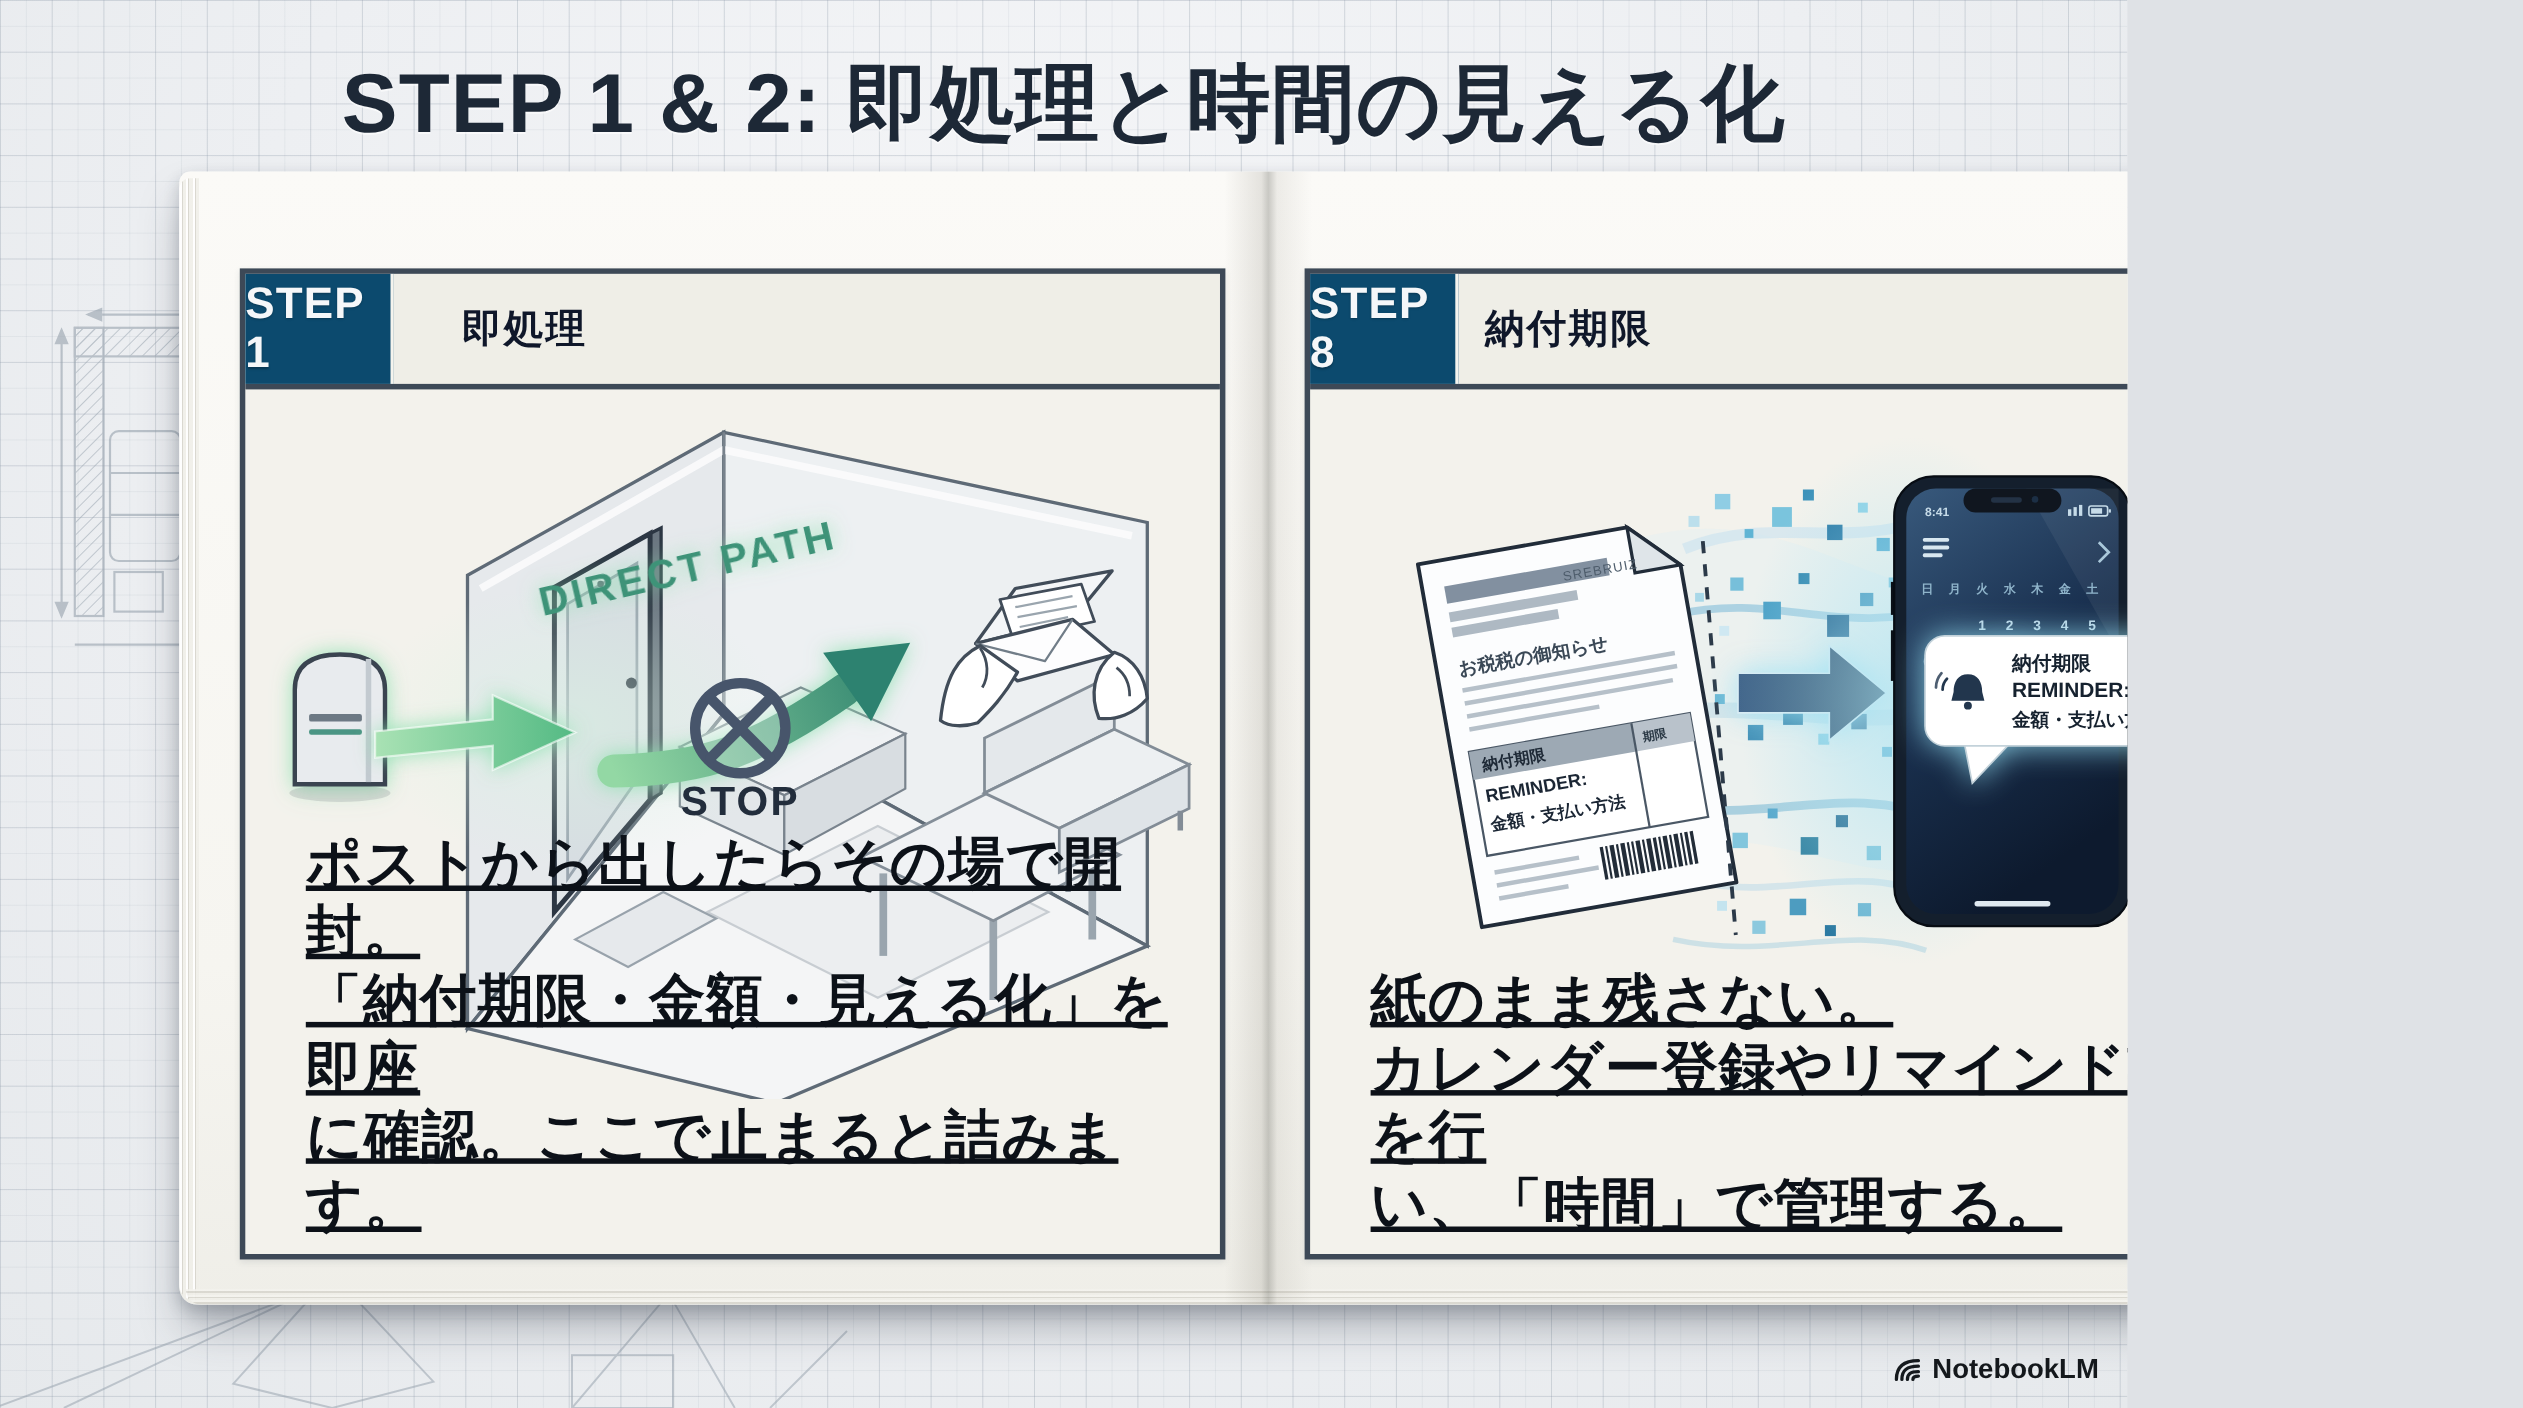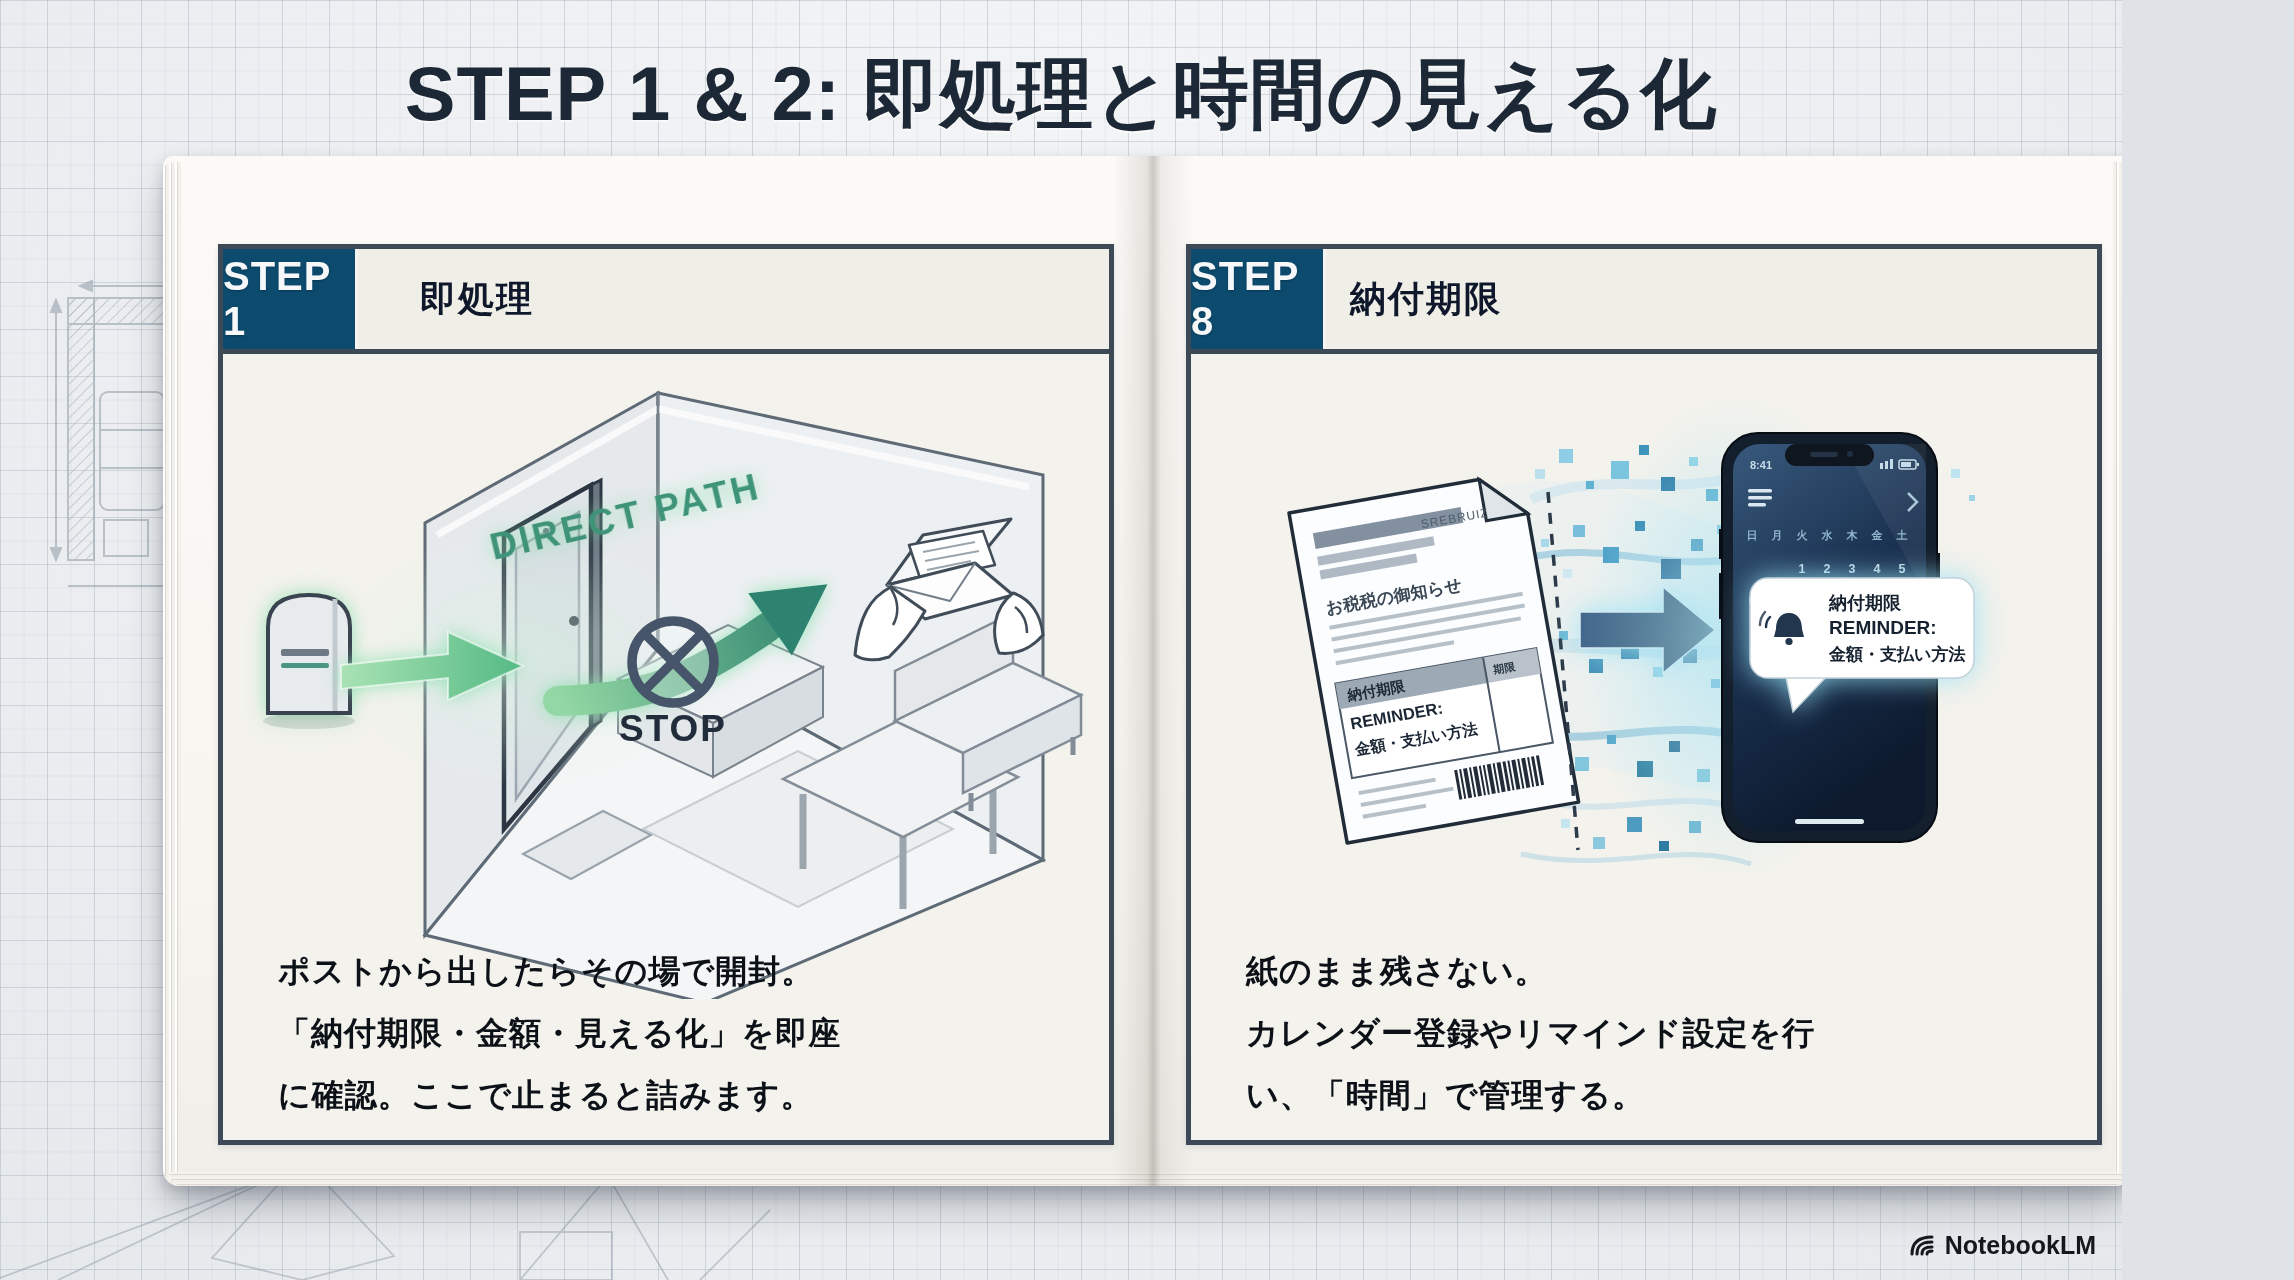--- a/index.html
+++ b/index.html
@@ -1,16 +1,16 @@
 <!DOCTYPE html>
 <html><head>
 <meta charset="utf-8">
 <style>
   html,body{margin:0;padding:0;background:#dfe2e6;}
-  .stage{position:relative;width:2122px;height:1280px;overflow:hidden;
+  .stage{position:relative;width:1934px;height:1280px;overflow:hidden;
     background:radial-gradient(ellipse at 50% 28%, #f5f6f8 0%, #edeff2 55%, #e6e9ec 100%);
     font-family:"Liberation Sans","DejaVu Sans",sans-serif;}
   
   .grid-bg{position:absolute;inset:0;
     background-image:
       linear-gradient(rgba(150,162,175,.13) 1px, transparent 1px),
       linear-gradient(90deg, rgba(150,162,175,.13) 1px, transparent 1px),
       linear-gradient(rgba(150,162,175,.26) 1px, transparent 1px),
       linear-gradient(90deg, rgba(150,162,175,.26) 1px, transparent 1px);
     background-size:23.5px 23.5px,23.5px 23.5px,47px 47px,47px 47px;}
@@ -43,22 +43,22 @@
   .panel1{left:218px;top:244px;width:896px;height:901px;}
   .panel2{left:1186px;top:244px;width:916px;height:901px;}
   .panel-header{display:flex;height:100px;border-bottom:5px solid #3d4957;background:#efeee7;}
   .badge{width:132px;flex:0 0 132px;background:#0c4a6e;color:#f5f7f9;display:flex;
     align-items:center;justify-content:center;font-size:40px;font-weight:700;letter-spacing:1px;
     border-right:3px solid #f5f4ee;text-shadow:0 1px 2px rgba(0,0,0,.25);}
   .heading{display:flex;align-items:center;font-size:36px;font-weight:700;color:#0f172a;letter-spacing:2px;}
   .panel1 .heading{padding-left:62px;}
   .panel2 .heading{padding-left:24px;}
   .illus{position:absolute;left:0;top:100px;pointer-events:none;}
-  .caption{position:absolute;left:55px;right:26px;bottom:14px;font-size:32px;font-weight:700;
-    color:#0c1118;line-height:62px;letter-spacing:1px;}
+  .caption{position:absolute;left:55px;right:26px;bottom:14px;font-size:51px;font-weight:700;
+    color:#0c1118;line-height:62px;letter-spacing:1px;text-decoration:underline;}
   .caption span{display:block;}
 
   .footer-brand{position:absolute;right:26px;bottom:20px;display:flex;align-items:center;gap:9px;}
   .footer-brand .txt{font-size:25px;font-weight:700;color:#14181c;letter-spacing:0px;}
 
   svg text{font-family:"Liberation Sans","DejaVu Sans",sans-serif;}
   .glowGreen{filter:drop-shadow(0 0 9px rgba(140,225,175,.85));}
   .glowCyan{filter:drop-shadow(0 0 14px rgba(150,225,245,.85));}
 </style>
 </head>

